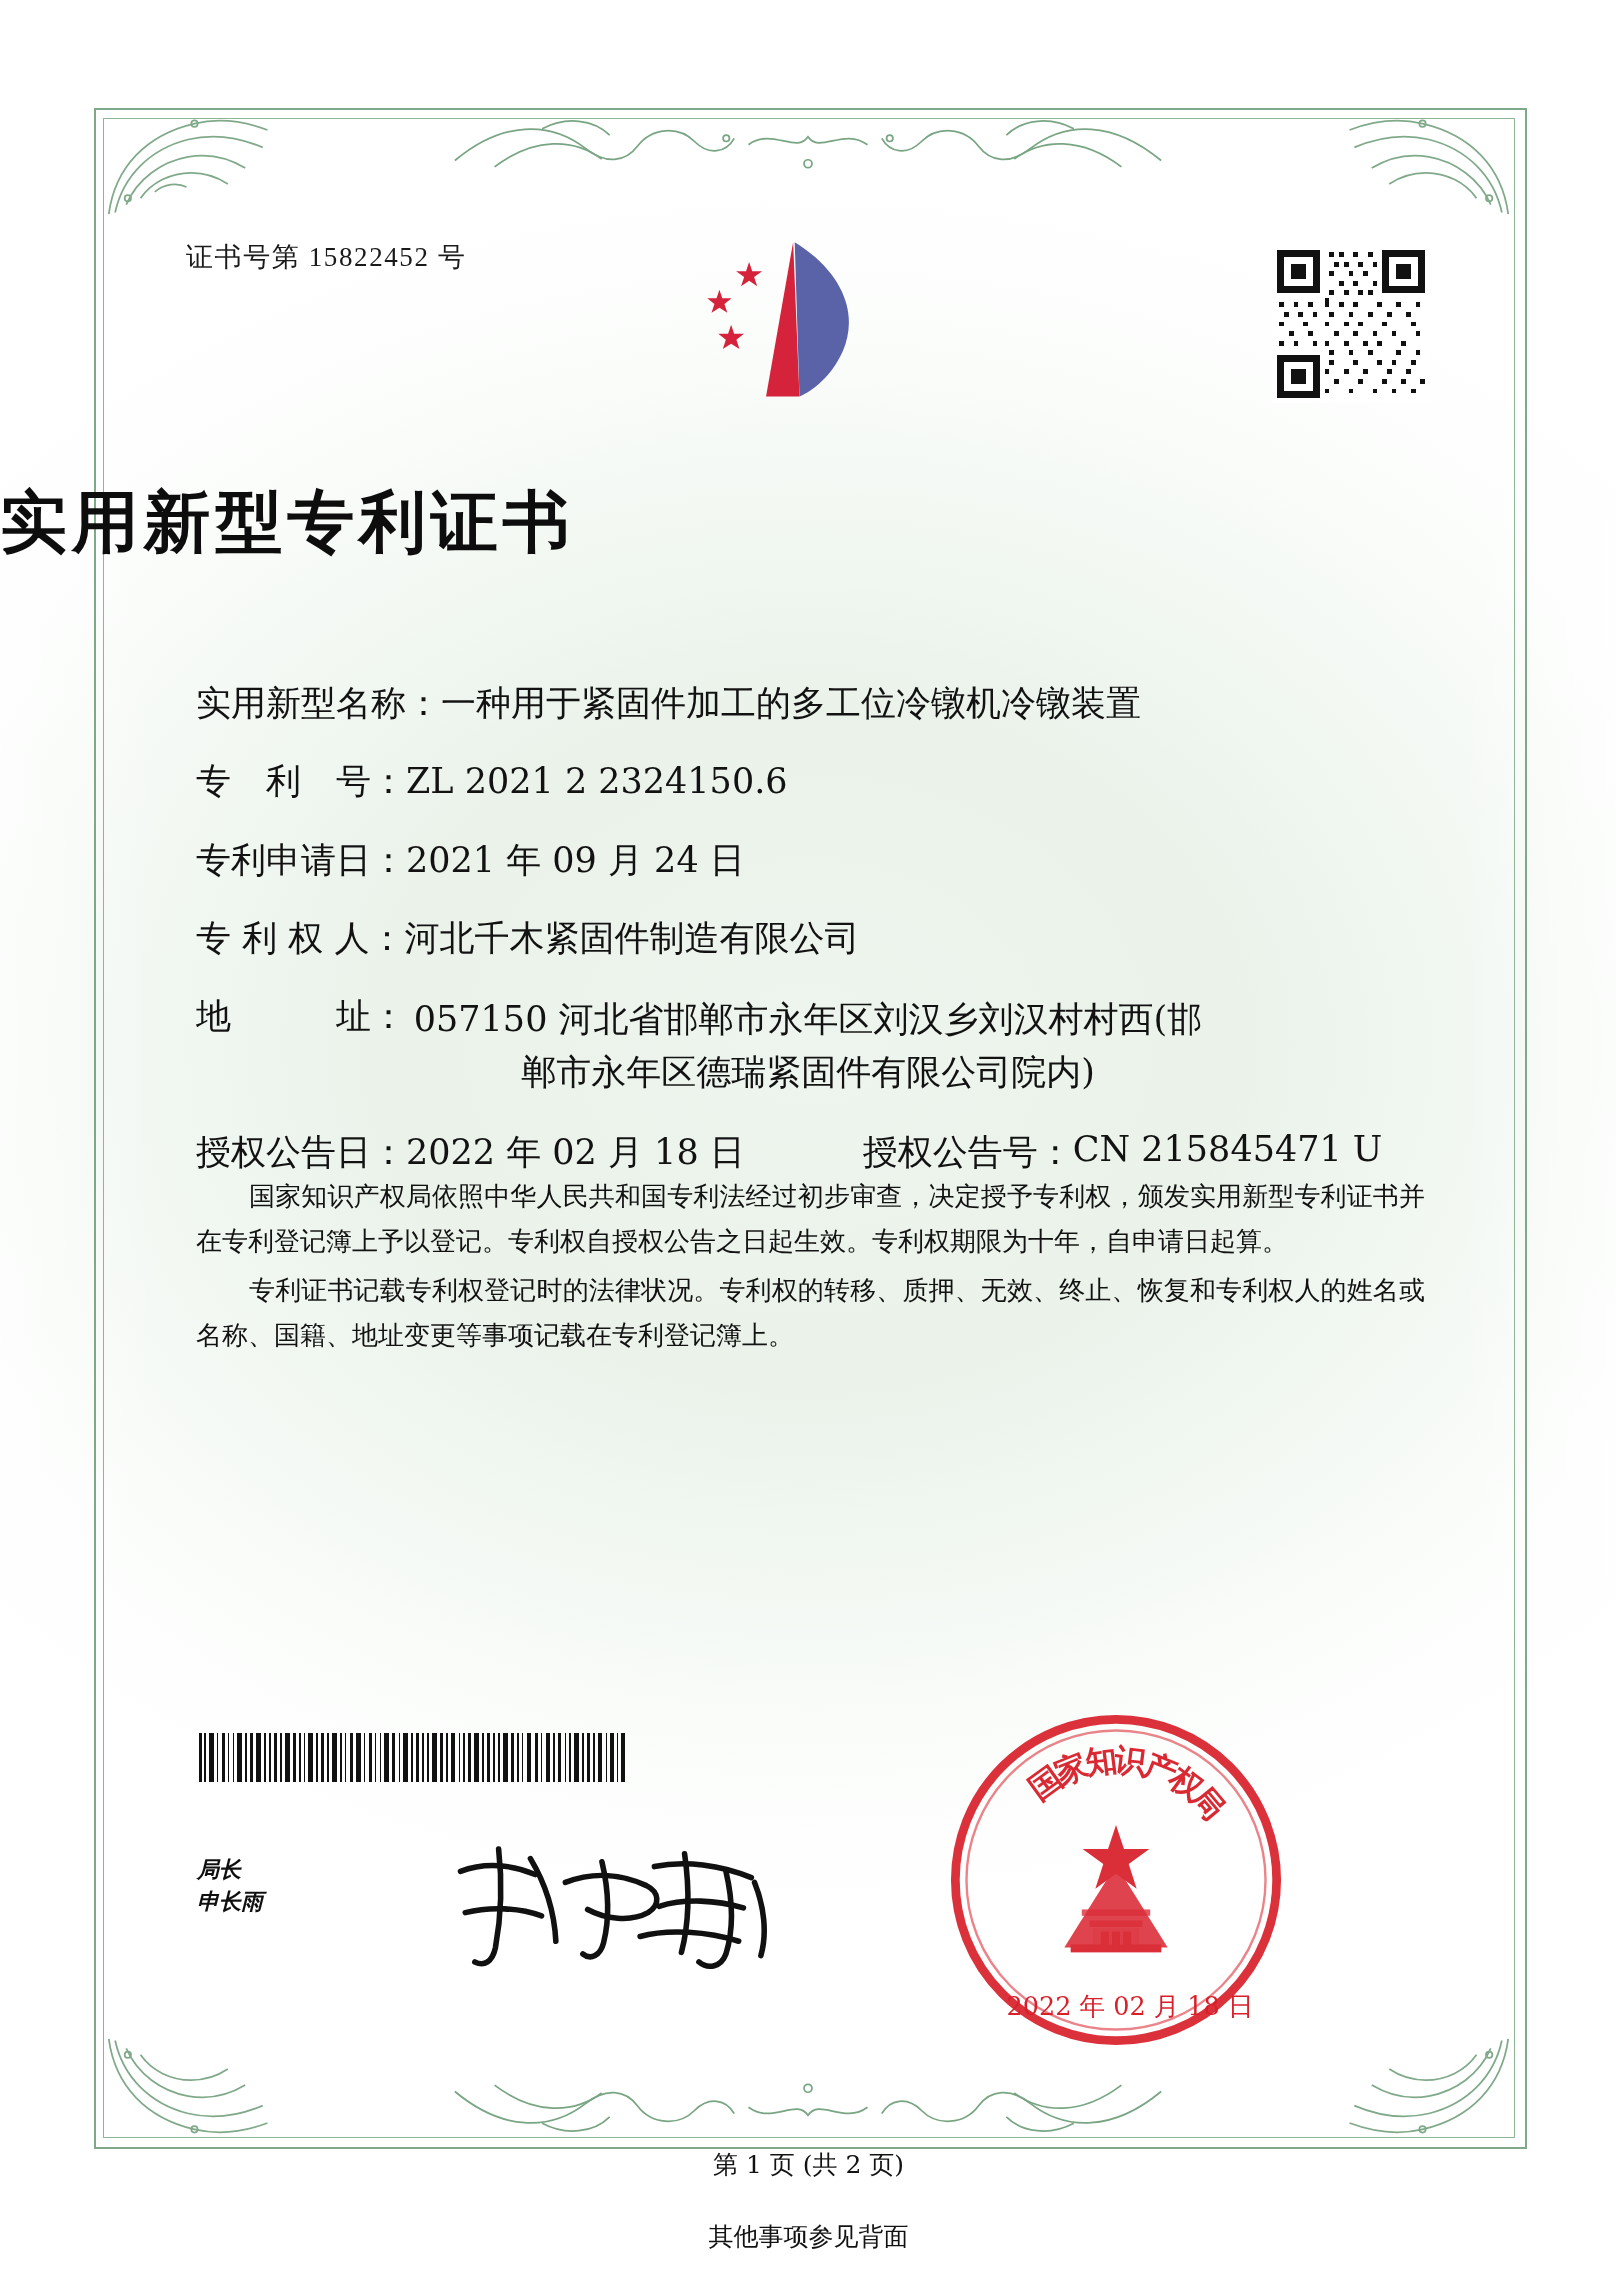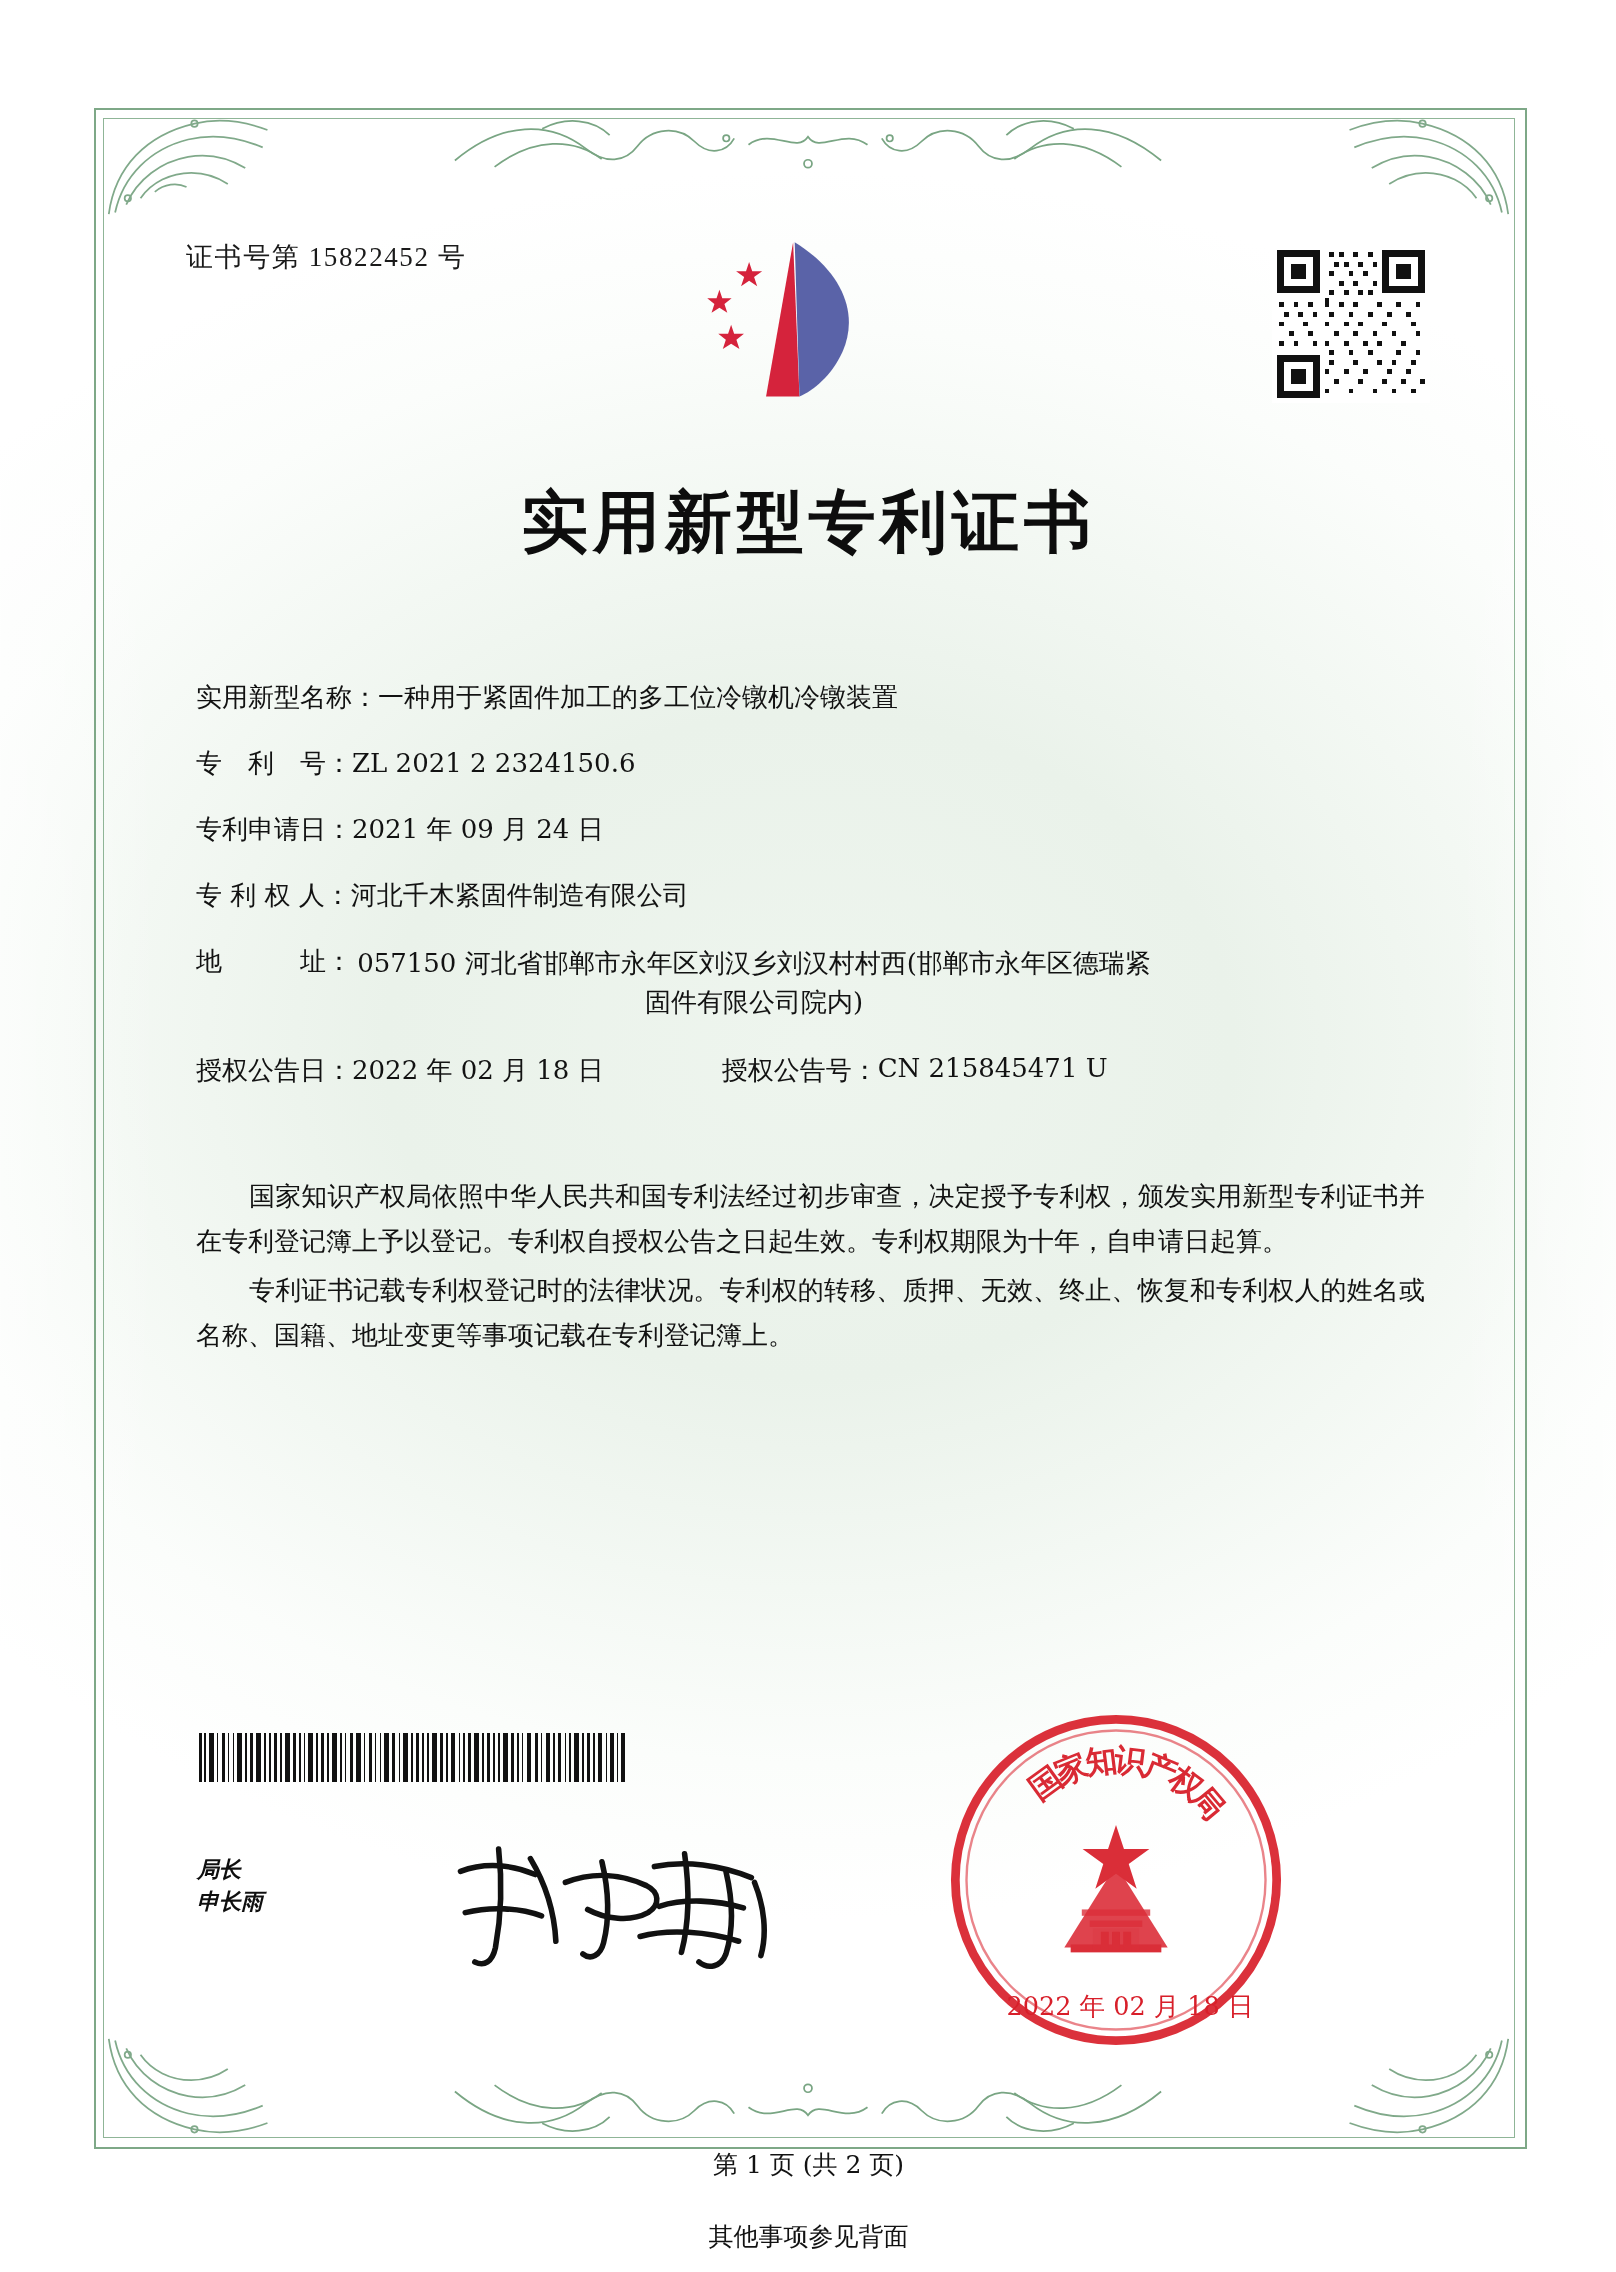--- a/index.html
+++ b/index.html
@@ -117,35 +117,35 @@
     height: 158px;
   }
   .qr svg { width: 100%; height: 100%; display: block; }
 
   
   .main-title {
     position: absolute;
     left: 0;
     top: 477px;
     width: 1617px;
-    text-align: center;
+    text-align: left;
     font-size: 67px;
     font-weight: bold;
     letter-spacing: 4.8px;
     color: #0d0d0d;
     font-family: "DejaVu Serif", "Liberation Serif", serif;
   }
 
   
   .fields {
     position: absolute;
     left: 196px;
     top: 680px;
     width: 1241px;
-    font-size: 26px;
+    font-size: 35px;
     color: #121212;
   }
   .field-row {
     display: flex;
     align-items: flex-start;
     margin-bottom: 31px;
     line-height: 1.35;
   }
   .field-label {
     flex: 0 0 auto;

